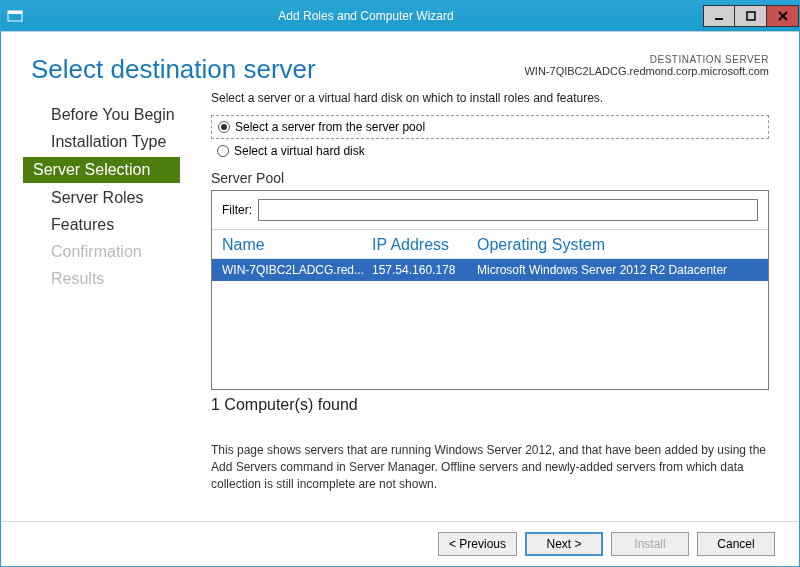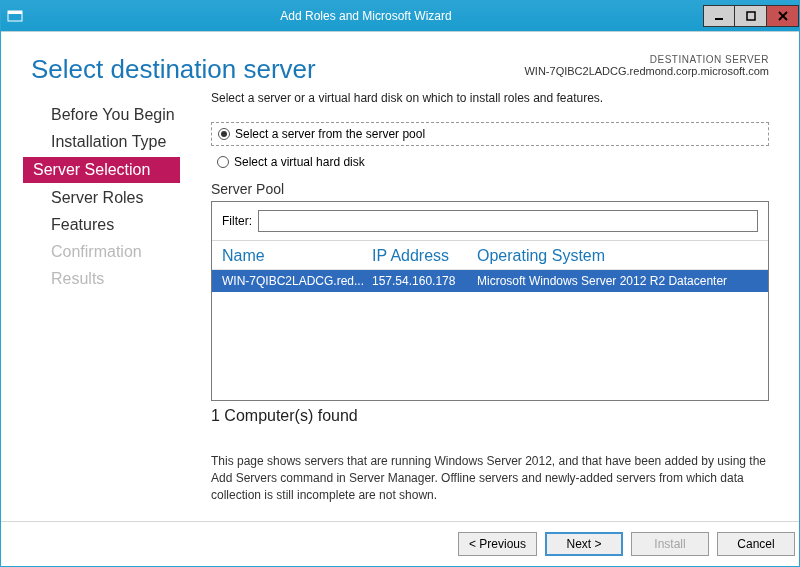--- a/index.html
+++ b/index.html
@@ -14,60 +14,60 @@
   .win-btn + .win-btn { border-left: none; }
   .win-close { background:#c75050; color:#000; }
   .content { flex:1; display:flex; flex-direction:column; border-top:1px solid #bccfd6; }
   .header-row { display:flex; padding: 22px 30px 6px 30px; }
   .page-title { font-size: 26px; font-weight: 300; color:#1a78b8; flex:1; }
   .dest { text-align:right; font-size:11px; color:#333; }
   .dest .lbl { color:#555; font-size:10px; letter-spacing:0.5px; }
   .body-row { flex:1; display:flex; padding: 0 0 0 0; }
   .nav { width:200px; padding: 10px 0 0 40px; }
   .nav-item { padding:4px 10px; color:#333; font-size:16px; cursor:default; white-space:nowrap; margin:1px 0;}
-  .nav-item.active { background:#be185d; color:#fff; margin-left:-18px; padding-right:30px; display:inline-block; }
+  .nav-item.active { background:#4d7c0f; color:#fff; margin-left:-18px; padding-right:30px; display:inline-block; }
   .nav-item.disabled { color:#b9b9b9; }
   .main { flex:1; padding: 0 30px 0 10px; }
   .intro { font-size:12px; color:#222; padding-bottom:10px; }
-  .radio-group { border:1px dashed #999; padding:4px 6px; margin-bottom:3px;margin-top:7px; }
+  .radio-group { border:1px dashed #999; padding:4px 6px; margin-bottom:3px; }
   .radio-group.noborder { border:none; padding:2px 6px; }
   .radio-row { display:flex; align-items:center; gap:5px; }
   .radio { width:12px; height:12px; border-radius:50%; border:1px solid #555; display:inline-flex; align-items:center; justify-content:center; }
   .radio.checked::after { content:""; width:6px; height:6px; border-radius:50%; background:#333; }
   .section-label { font-size:14px; color:#333; margin-top:10px; margin-bottom:4px; }
   .pool-box { border:1px solid #7a7a7a; background:#fff; }
   .filter-row { padding:8px 10px; display:flex; align-items:center; gap:6px; border-bottom:1px solid #d6d6d6; }
   .filter-input { flex:1; height:22px; border:1px solid #7a7a7a; background:#fff; padding:0 4px; font-size:12px; }
   .tbl-head { display:flex; padding:6px 10px 4px 10px; color:#1a78b8; font-size:16px; border-bottom:1px solid #e3e3e3; }
   .col-name { width:150px; }
   .col-ip { width:105px; }
   .col-os { flex:1; }
   .tbl-body { height:130px; background:#fff; overflow:hidden; }
   .tbl-row { display:flex; padding:4px 10px; color:#fff; background:#2e6bbd; font-size:12px; }
   .count { font-size:16px; color:#222; margin-top:6px; }
   .note { font-size:12px; color:#333; margin-top:28px; line-height:1.4; }
-  .footer { border-top:1px solid #d7d7d7; padding:10px 4px; display:flex; justify-content:flex-end; gap:8px; }
+  .footer { border-top:1px solid #d7d7d7; padding:10px 24px; display:flex; justify-content:flex-end; gap:8px; }
   .btn { min-width:78px; height:24px; background:#eee; border:1px solid #999; font-size:12px; display:flex; align-items:center; justify-content:center; cursor:default; padding:0 10px;}
   .btn.default { border:2px solid #3f93cf; }
   .btn.disabled { color:#a5a5a5; }
   .underline-first::first-letter { text-decoration: underline; }
 </style>
 </head>
 <body>
 
 <div class="window">
 
   <div class="titlebar">
     <div class="sysicon">
       <svg viewBox="0 0 16 16">
           <rect x="1" y="3" width="14" height="10" fill="none" stroke="#fff" stroke-width="1"></rect>
           <rect x="1" y="3" width="14" height="3" fill="#fff"></rect>
         </svg>
     </div>
-    <div class="title">Add Roles and Microsoft Wizard</div>
+    <div class="title">Add Roles and Computer Wizard</div>
     <div class="win-controls">
       <div class="win-btn">
           <svg width="10" height="10">
             <line x1="1" y1="8" x2="9" y2="8" stroke="#000" stroke-width="2"></line>
           </svg>
         </div>
       <div class="win-btn">
           <svg width="10" height="10">
             <rect x="1" y="1" width="8" height="8" fill="none" stroke="#000" stroke-width="1.5"></rect>
           </svg>

